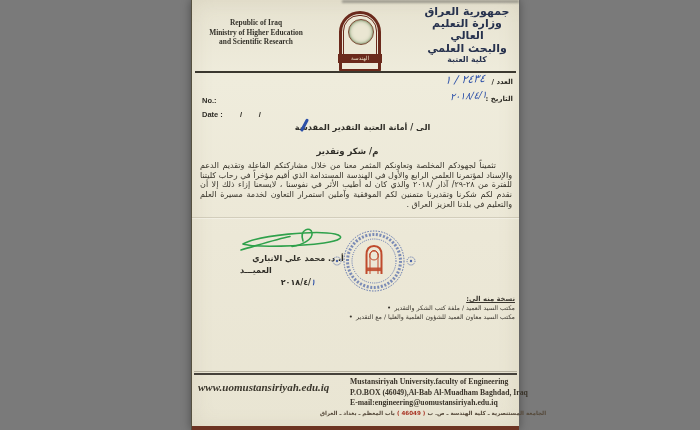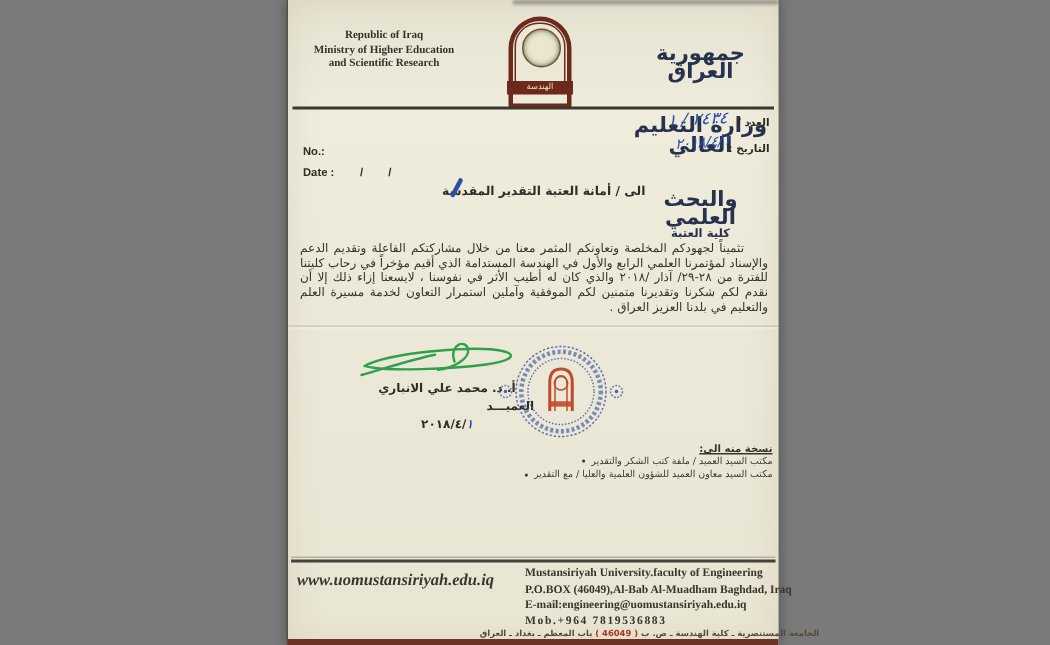--- a/index.html
+++ b/index.html
@@ -16,21 +16,21 @@
     box-shadow:0 0 9px rgba(0,0,0,.38), inset 0 0 22px rgba(120,105,70,.12);
   }
   .top-smudge{position:absolute;left:150px;right:0;top:0;height:3px;background:rgba(70,70,68,.45);filter:blur(1px);}
   
   .hdr-en{position:absolute;left:2px;top:18px;width:124px;text-align:center;color:#35332b;font-weight:bold;}
   .hdr-en .l{font-size:7.4px;line-height:9.6px;}
   .hdr-en .l4{font-size:9.3px;line-height:11px;margin-top:1px;}
   .hdr-en .l5{font-size:8.8px;line-height:11px;}
   .hdr-ar{position:absolute;right:3px;top:6px;width:98px;text-align:center;color:#27324e;
           font-family:"DejaVu Sans",sans-serif;font-weight:bold;direction:rtl;}
-  .hdr-ar .a{font-size:14px;line-height:12.2px;margin-top:24px;}
+  .hdr-ar .a{font-size:11px;line-height:12.2px;}
   .hdr-ar .a4{font-size:11px;line-height:13px;}
   .hdr-ar .a5{font-size:7.8px;line-height:9px;}
   
   .logo{position:absolute;left:147px;top:11px;width:42px;height:61px;}
   .arch-outer{position:absolute;left:0;right:0;top:0;bottom:0;border:3px solid #6b2a1c;
               border-radius:21px 21px 2px 2px;}
   .arch-inner{position:absolute;left:4px;right:4px;top:4px;bottom:13px;border:1.5px solid #6b2a1c;
               border-radius:16px 16px 0 0;background:#ece8d6;}
   .logo-circle{position:absolute;left:9px;top:8px;width:24px;height:24px;border:1.5px solid #7a4a34;
                border-radius:50%;background:#eae6d2;
@@ -59,21 +59,21 @@
            font-family:"DejaVu Sans",sans-serif;font-weight:bold;font-size:8.5px;color:#2f2d27;direction:rtl;}
   .body-text{position:absolute;left:8px;right:7px;top:161px;direction:rtl;text-align:justify;
              font-family:"DejaVu Sans",sans-serif;font-size:8px;line-height:9.7px;color:#38342b;
              text-indent:16px;}
   .crease{position:absolute;left:0;right:0;top:217px;height:1px;background:rgba(95,85,60,.18);
           box-shadow:0 1px 1px rgba(255,255,255,.4);}
   
   .sig-svg{position:absolute;left:45px;top:225px;}
   .sig-name{position:absolute;left:48px;width:116px;top:254px;text-align:center;
             font-family:"DejaVu Sans",sans-serif;font-weight:bold;font-size:8px;color:#2f2d27;direction:rtl;}
-  .sig-title{position:absolute;left:48px;width:116px;top:266px;text-align:right;
+  .sig-title{position:absolute;left:48px;width:116px;top:266px;text-align:left;
              font-family:"DejaVu Sans",sans-serif;font-weight:bold;font-size:8px;color:#2f2d27;}
   .sig-date{position:absolute;left:48px;width:116px;top:278px;text-align:center;
             font-family:"DejaVu Sans",sans-serif;font-weight:bold;font-size:8px;color:#2f2d27;}
   .sig-date .hw-digit{font-style:italic;}
   .stamp-svg{position:absolute;left:138px;top:227px;}
   
   .cc{position:absolute;right:4px;top:295px;width:192px;font-family:"DejaVu Sans",sans-serif;color:#3a362e;}
   .cc-head{text-align:right;font-weight:bold;font-size:6.8px;text-decoration:underline;direction:rtl;line-height:9px;}
   .cc-item{display:flex;justify-content:flex-end;align-items:center;gap:3px;line-height:8.6px;}
   .cc-dot{font-size:7px;}
@@ -121,20 +121,21 @@
   <span class="ref-en date-label">Date :</span>
   <span class="ref-en date-slashes">/        /</span>
   <span class="ref-ar ar-no-label">العدد /</span>
   <span class="ref-ar ar-date-label">التاريخ :</span>
   <span class="hw ar-no-hw" dir="ltr" style="color: rgb(43, 79, 168);">٢٤٣٤ / ١</span>
   <span class="hw ar-date-hw" dir="ltr" style="color: rgb(43, 79, 168);">٢٠١٨/٤/١</span>
 
   <div class="to-line">الى / أمانة العتبة التقدير المقدسة</div>
   <div class="pen-slash" style="background: rgb(43, 79, 168);"></div>
 
+  <div class="subject">م/ شكر وتقدير</div>
 
   <div class="body-text">تثميناً لجهودكم المخلصة وتعاونكم المثمر معنا من خلال مشاركتكم الفاعلة وتقديم الدعم والإسناد لمؤتمرنا العلمي الرابع والأول في الهندسة المستدامة الذي أقيم مؤخراً في رحاب كليتنا للفترة من ٢٨-٢٩/ آذار /٢٠١٨ والذي كان له أطيب الأثر في نفوسنا ، لايسعنا إزاء ذلك إلا أن نقدم لكم شكرنا وتقديرنا متمنين لكم الموفقية وآملين استمرار التعاون لخدمة مسيرة العلم والتعليم في بلدنا العزيز العراق .</div>
 
   <div class="crease"></div>
 
   <svg class="sig-svg" width="112" height="28" viewBox="0 0 112 28">
     <g fill="none" stroke-width="1.6" stroke-linecap="round">
       <path class="sig-stroke" d="M6,19 C22,10 80,5 98,9 C109,11.5 103,16 87,18 C60,21.5 24,22 12,20.2 C7,19.4 6,19 6,19" stroke="#2fa14b"></path>
       <path class="sig-stroke" d="M66,16 C62,4 74,1 75,8 C76,14 66,20 55,21.5" stroke="#2fa14b"></path>
       <path class="sig-stroke" d="M4,25 C20,20.5 40,14 53,11.5" stroke="#2fa14b"></path>
@@ -180,21 +181,20 @@
     </div>
   </div>
 
   <div class="f-line-light"></div>
   <div class="f-line"></div>
   <div class="f-web">www.uomustansiriyah.edu.iq</div>
   <div class="f-right">
     <div class="fl">Mustansiriyah University.faculty of Engineering</div>
     <div class="fl">P.O.BOX (46049),Al-Bab Al-Muadham Baghdad, Iraq</div>
     <div class="fl">E-mail:engineering@uomustansiriyah.edu.iq</div>
-    <div class="fl fl-mob">Mob.+964 7819536883</div>
     <div class="f-ar">
       <span>الجامعة المستنصرية ـ كلية الهندسة ـ ص. ب</span>
       <span class="f-ar-num" style="color: rgb(168, 52, 36);">( 46049 )</span>
       <span>باب المعظم ـ بغداد ـ العراق</span>
     </div>
   </div>
   <div class="f-bar" style="background: rgb(109, 52, 35);"></div>
 </div>
 
 </body></html>

